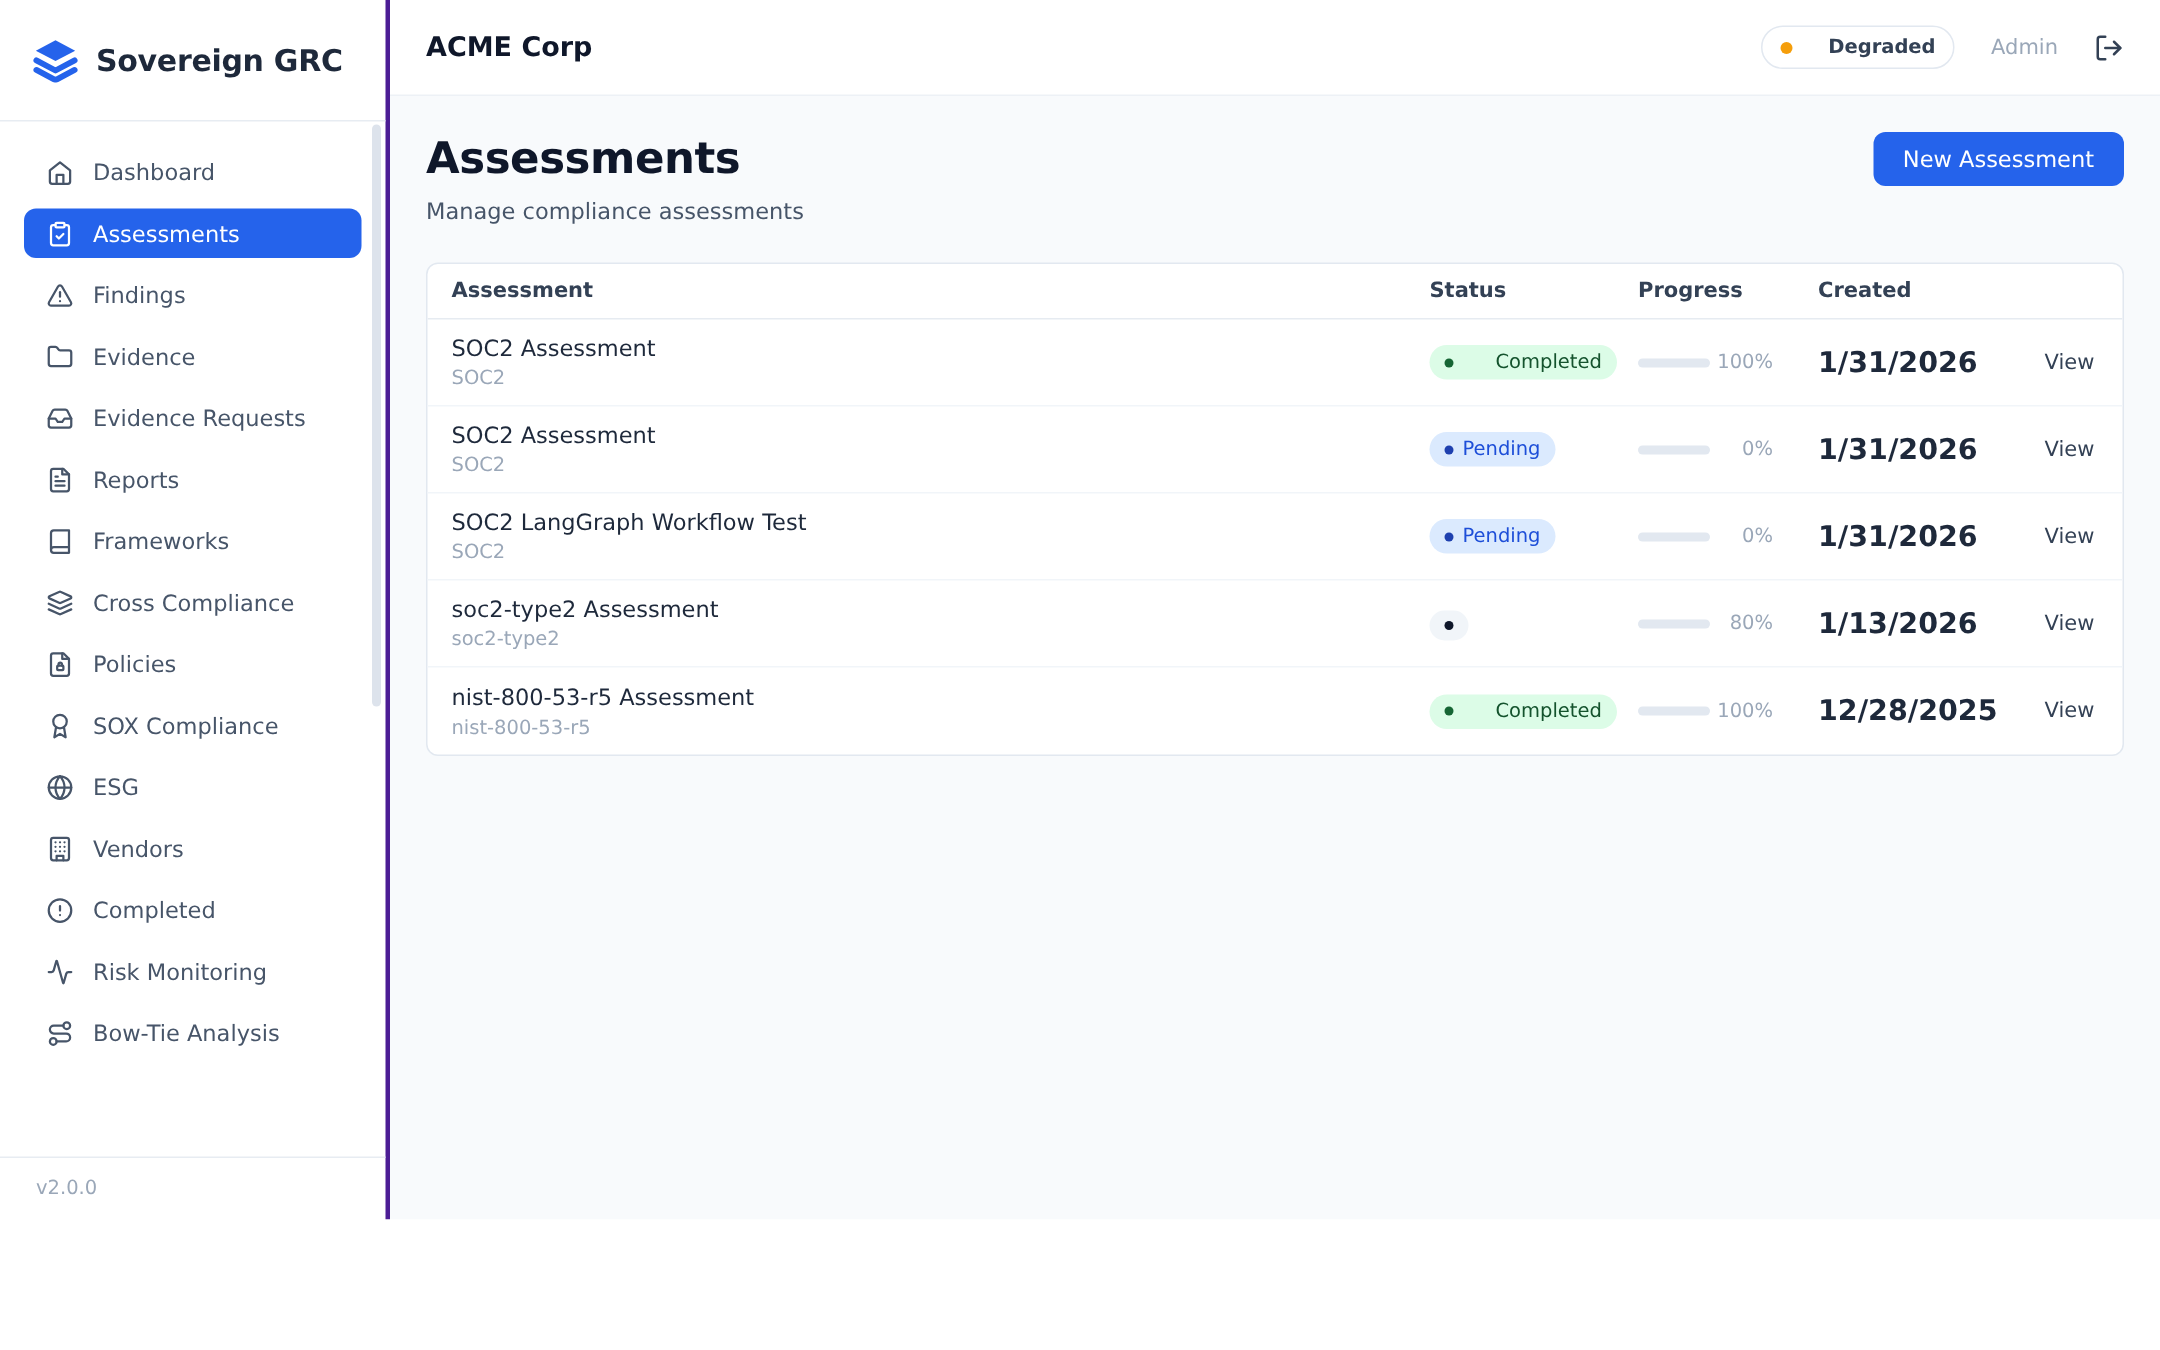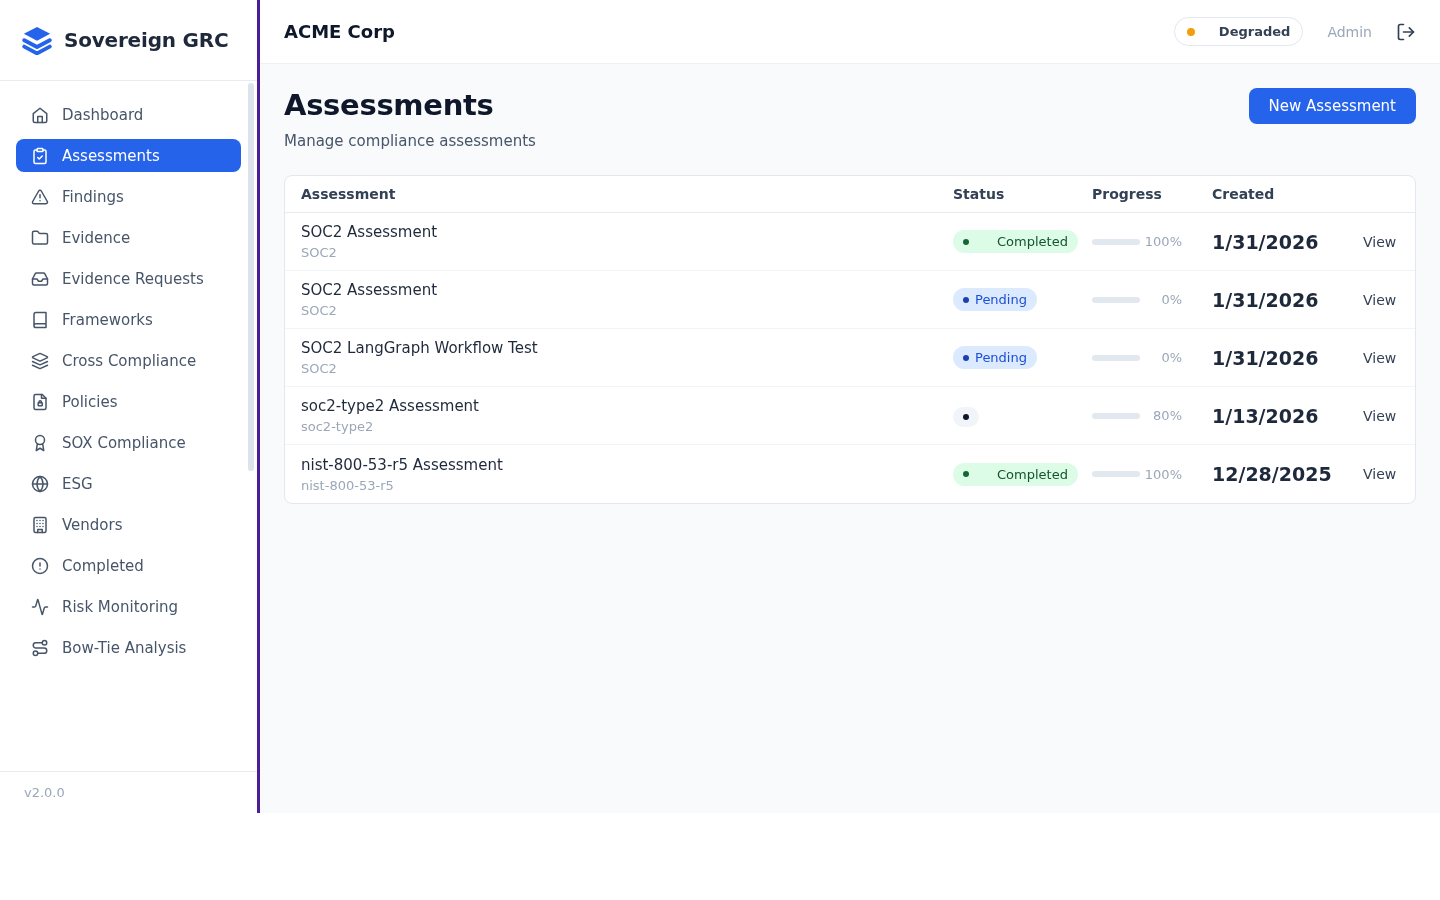--- a/index.html
+++ b/index.html
@@ -116,20 +116,32 @@
             <svg fill="none" stroke="currentColor" stroke-width="2" stroke-linecap="round" stroke-linejoin="round" viewBox="0 0 24 24">
               <polyline points="22 12 16 12 14 15 10 15 8 12 2 12"></polyline>
               <path d="M5.45 5.11 2 12v6a2 2 0 0 0 2 2h16a2 2 0 0 0 2-2v-6l-3.45-6.89A2 2 0 0 0 16.76 4H7.24a2 2 0 0 0-1.79 1.11z"></path>
             </svg>
           </span>
           <span>Evidence Requests</span>
         </div>
         <div class="nav-item">
           <span style="display: inline-flex;">
             <svg fill="none" stroke="currentColor" stroke-width="2" stroke-linecap="round" stroke-linejoin="round" viewBox="0 0 24 24">
+              <path d="M15 2H6a2 2 0 0 0-2 2v16a2 2 0 0 0 2 2h12a2 2 0 0 0 2-2V7Z"></path>
+              <path d="M14 2v5h6"></path>
+              <path d="M16 13H8"></path>
+              <path d="M16 17H8"></path>
+              <path d="M10 9H8"></path>
+            </svg>
+          </span>
+          <span>Reports</span>
+        </div>
+        <div class="nav-item">
+          <span style="display: inline-flex;">
+            <svg fill="none" stroke="currentColor" stroke-width="2" stroke-linecap="round" stroke-linejoin="round" viewBox="0 0 24 24">
               <path d="M4 19.5v-15A2.5 2.5 0 0 1 6.5 2H20v20H6.5a2.5 2.5 0 0 1 0-5H20"></path>
             </svg>
           </span>
           <span>Frameworks</span>
         </div>
         <div class="nav-item">
           <span style="display: inline-flex;">
             <svg fill="none" stroke="currentColor" stroke-width="2" stroke-linecap="round" stroke-linejoin="round" viewBox="0 0 24 24">
               <path d="M12.83 2.18a2 2 0 0 0-1.66 0L2.6 6.08a1 1 0 0 0 0 1.83l8.58 3.91a2 2 0 0 0 1.66 0l8.58-3.9a1 1 0 0 0 0-1.83Z"></path>
               <path d="m22 17.65-9.17 4.16a2 2 0 0 1-1.66 0L2 17.65"></path>

